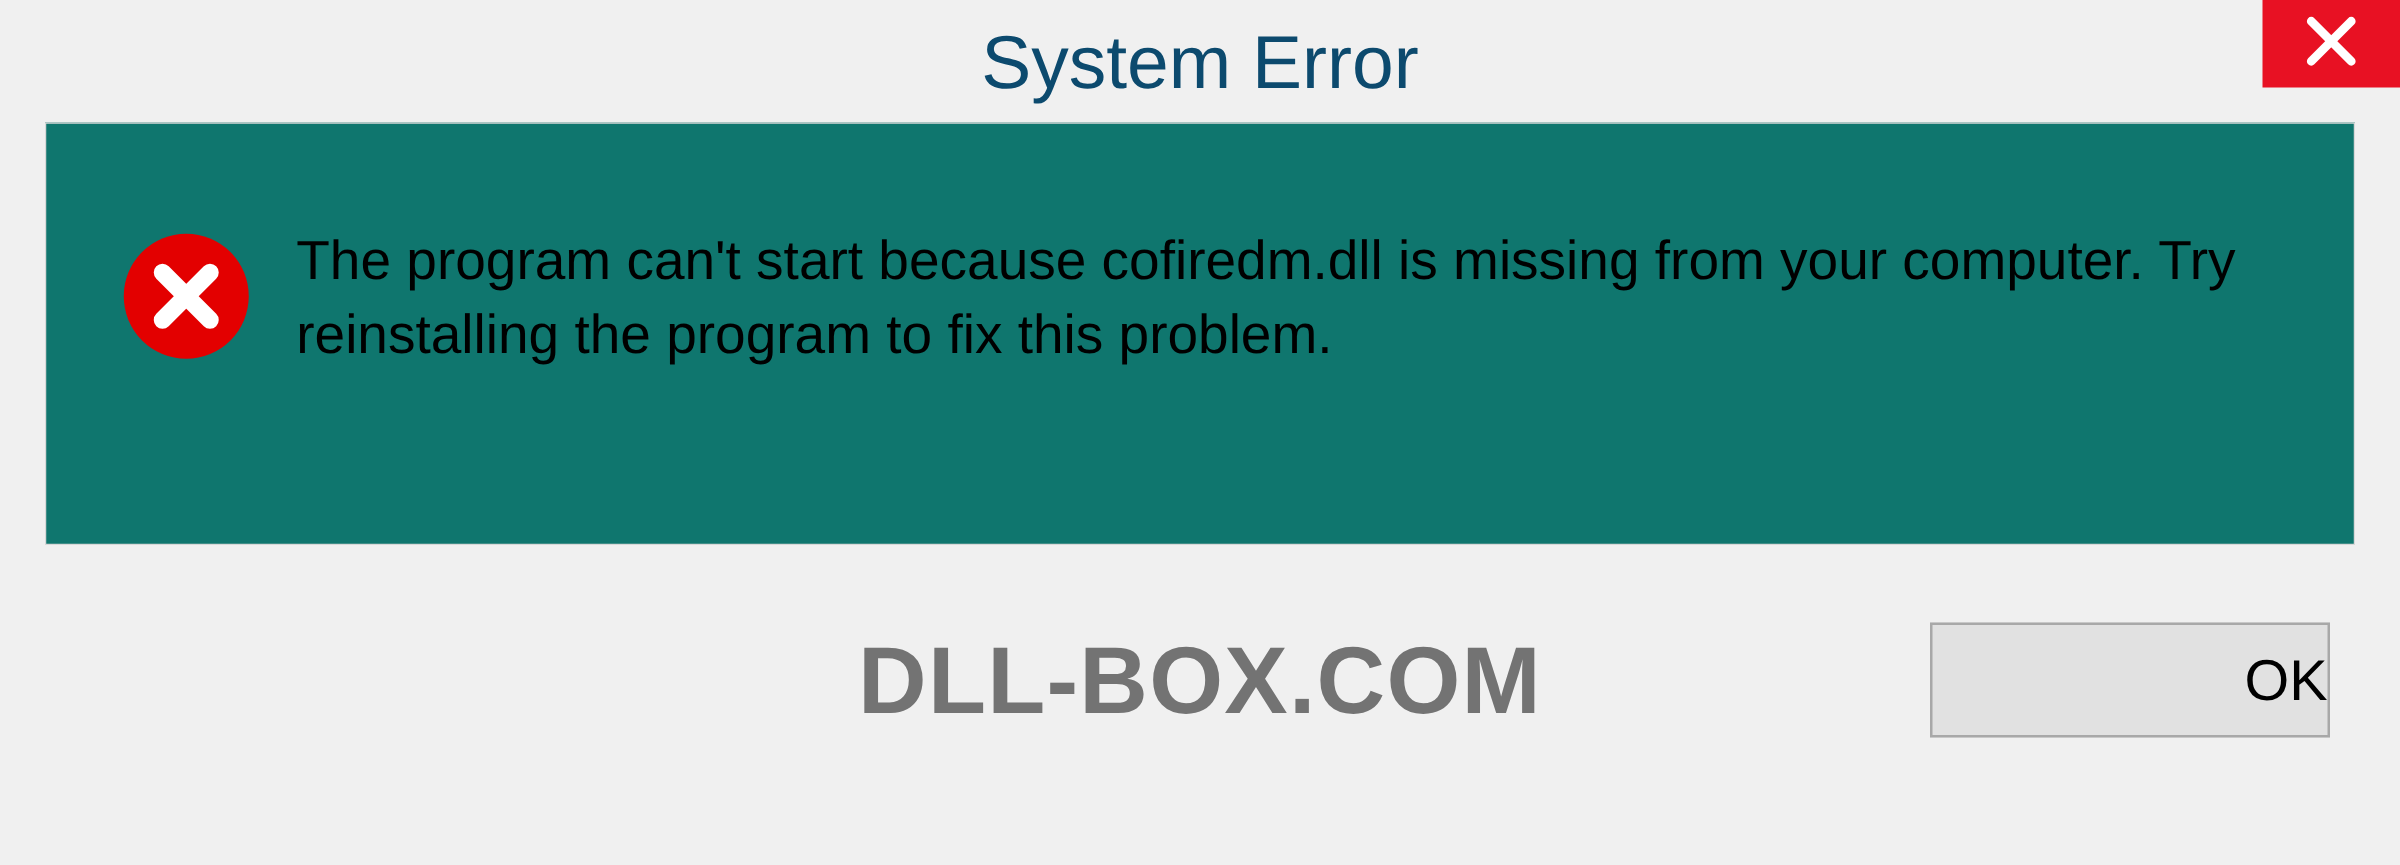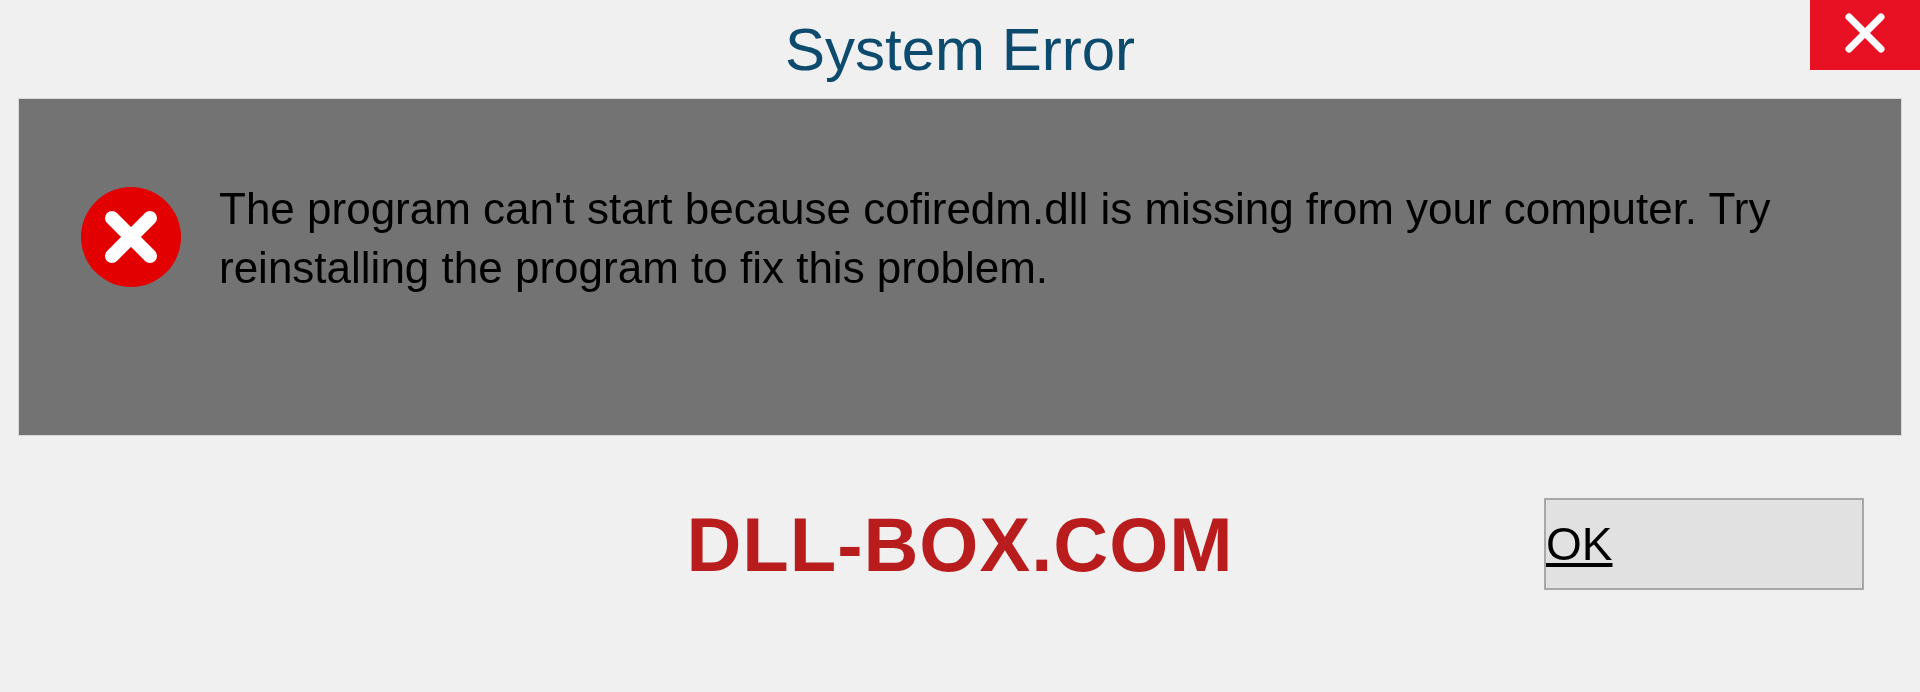--- a/index.html
+++ b/index.html
@@ -37,22 +37,22 @@
       display: flex;
       align-items: center;
       justify-content: center;
       cursor: pointer;
     }
     .close-btn svg {
       width: 44px;
       height: 44px;
     }
     .content-box {
-      margin: 0 18px;
-      background: #737373;
+      margin: 0 36px;
+      background: #0f766e;
       border: 1px solid #d8d8d8;
       height: 338px;
       display: flex;
       align-items: flex-start;
       padding: 80px 60px 40px 60px;
     }
     .error-icon {
       flex-shrink: 0;
       width: 104px;
       height: 104px;
@@ -74,37 +74,36 @@
       justify-content: flex-end;
       padding-right: 28px;
       position: relative;
     }
     .watermark {
       position: absolute;
       left: 50%;
       transform: translateX(-50%);
       font-size: 76px;
       font-weight: 800;
-      color: #b91c1c;
+      color: #737373;
       letter-spacing: 1px;
       font-family: Arial, sans-serif;
     }
     .ok-btn {
       width: 320px;
       height: 92px;
       background: #e1e1e1;
       border: 2px solid #a8a8a8;
       font-size: 46px;
       color: #000;
       display: flex;
       align-items: center;
-      justify-content: flex-start;
+      justify-content: flex-end;
       cursor: pointer;
       font-family: "Segoe UI", Arial, sans-serif;
-      text-decoration: underline;
     }
   </style>
 </head>
 <body>
 
 <div class="titlebar">
   <div class="title">System Error</div>
   <div class="close-btn">
     <span>
       <svg viewBox="0 0 44 44">

